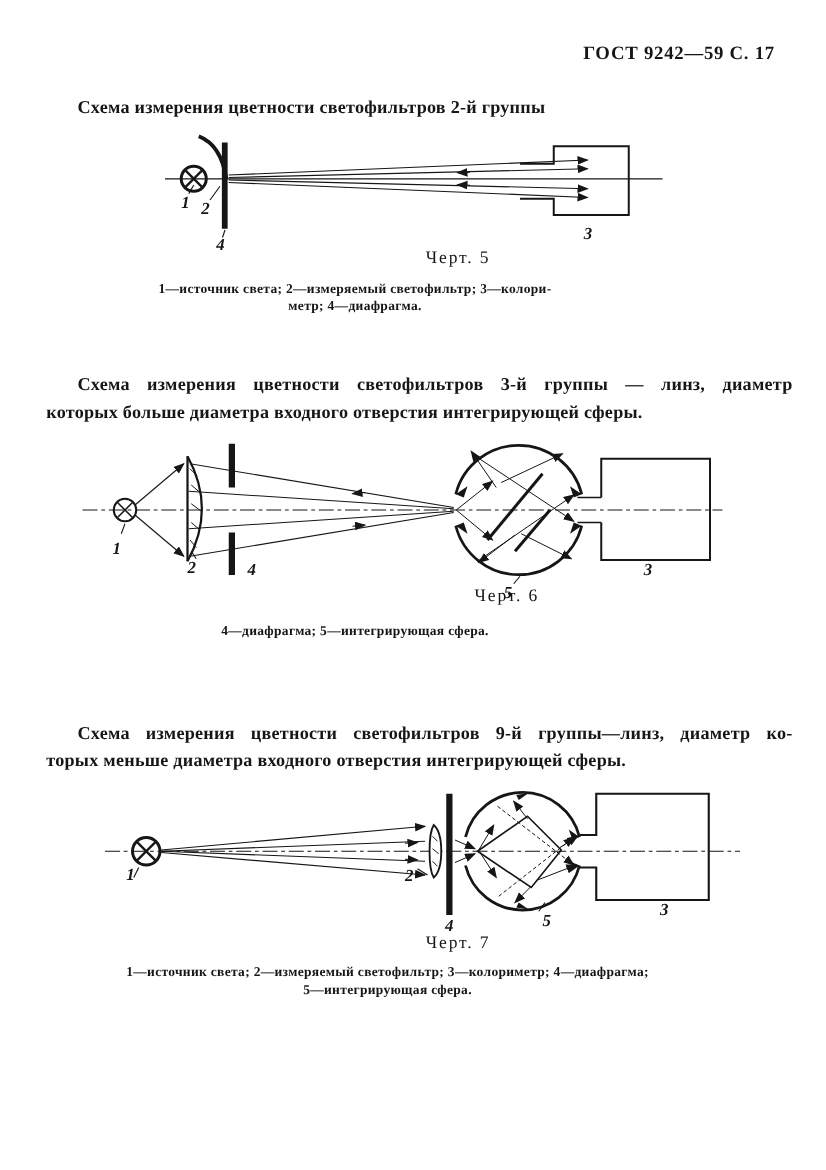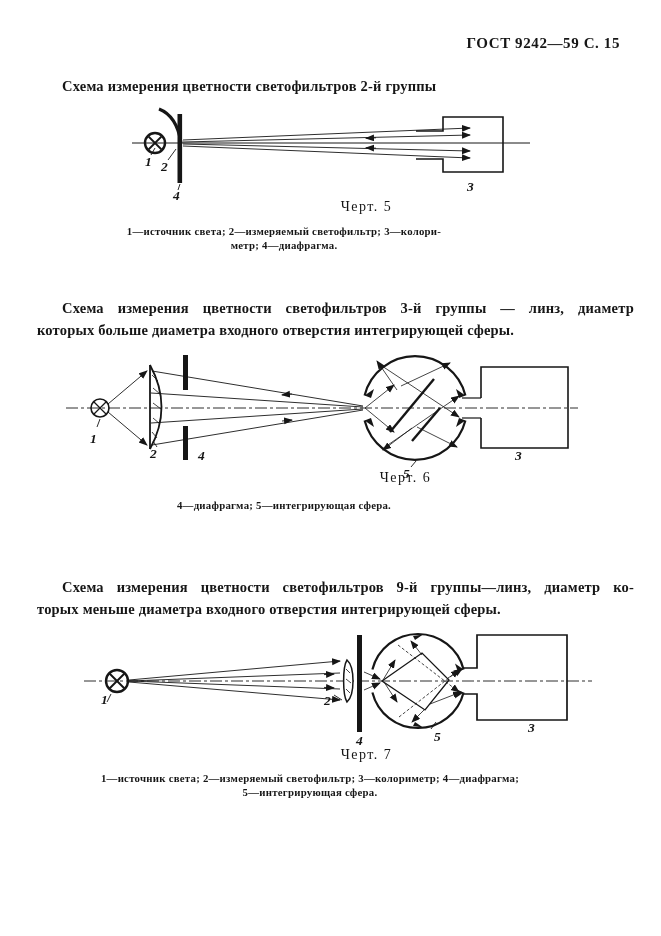--- a/index.html
+++ b/index.html
@@ -34,21 +34,21 @@
   svg{display:block;}
   svg text{
     font-family:"Liberation Serif","DejaVu Serif",serif;
     font-style:italic;font-weight:700;font-size:13.5px;fill:#161616;
   }
   .s{stroke:#161616;fill:none;}
 </style>
 </head>
 <body>
 
-<div class="abs hdr">ГОСТ 9242—59 С. 15</div>
+<div class="abs hdr">ГОСТ 9242—59 С. 17</div>
 
 <div class="abs para" style="top:76px;">
   <span class="ln first">Схема измерения цветности светофильтров 2-й группы</span>
 </div>
 
 <svg class="abs" style="top:104px;left:118px;" width="420" height="98" viewBox="0 0 420 98">
   <defs>
     <marker id="a1" markerUnits="userSpaceOnUse" markerWidth="10" markerHeight="8" refX="8" refY="3.5" orient="auto">
       <path d="M0,0 L9,3.5 L0,7 Z" fill="#161616"></path>
     </marker>

